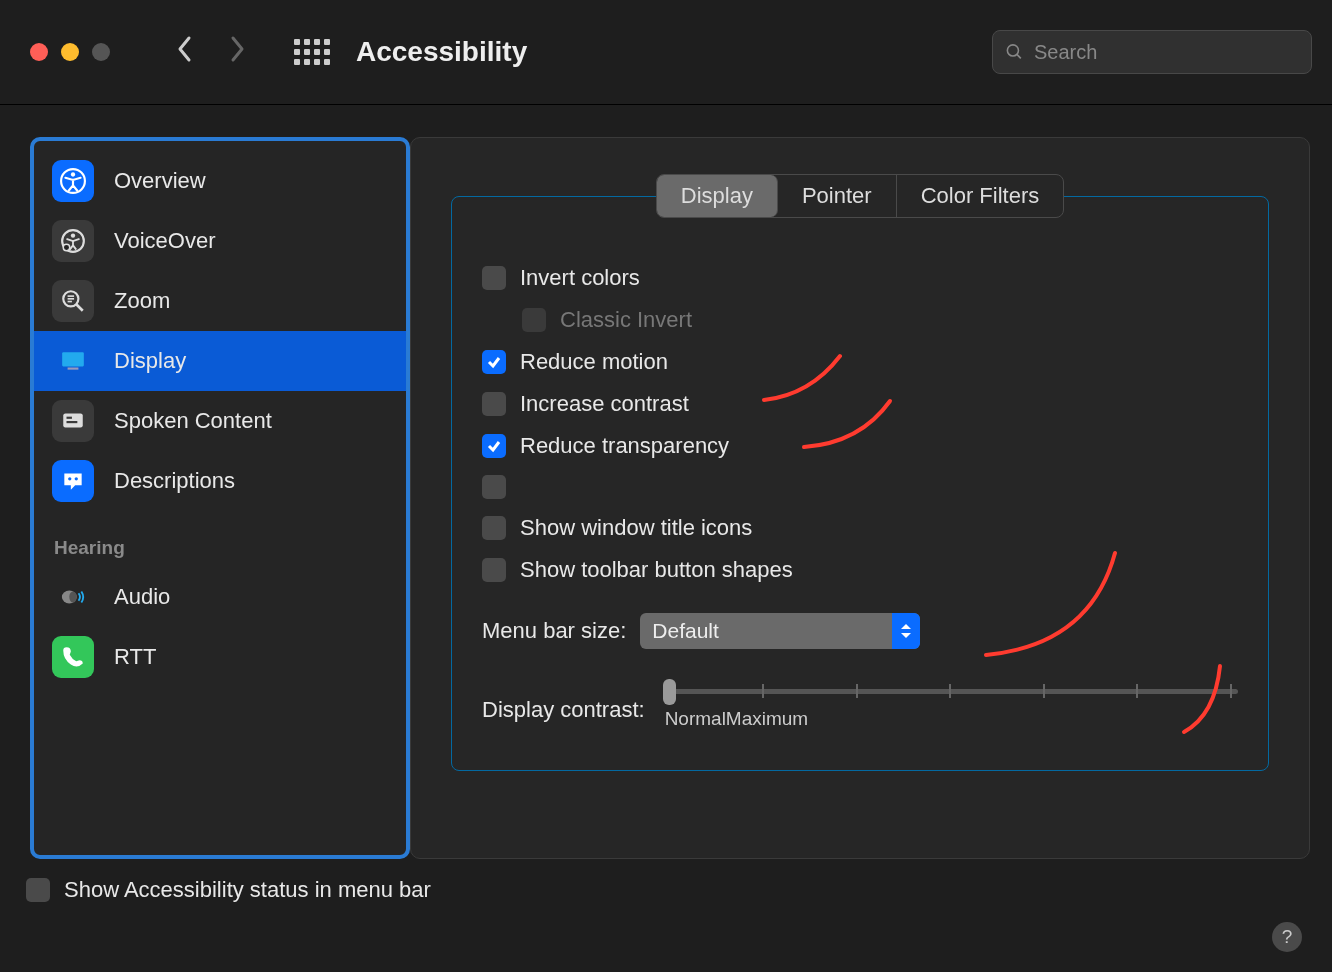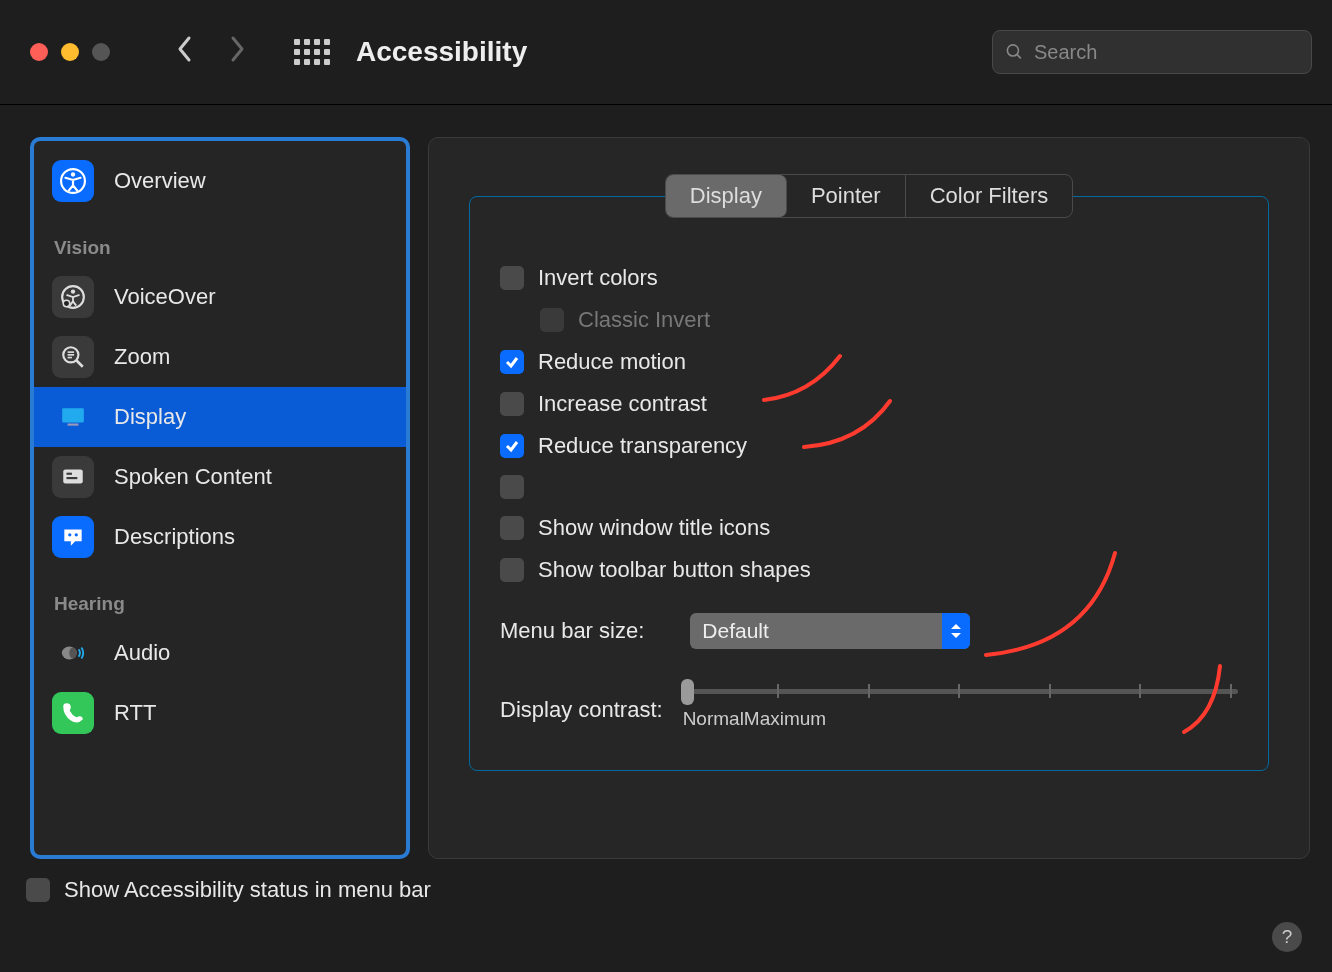--- a/index.html
+++ b/index.html
@@ -36,21 +36,21 @@
 .search {
   margin-left: auto;
   width: 320px; height: 44px;
   background: #303030; border:1px solid #484848;
   border-radius: 8px; display:flex; align-items:center;
   padding: 0 12px; gap:10px;
 }
 .search svg{width:20px;height:20px;fill:none;stroke:#888;stroke-width:2;}
 .search input{ flex:1;background:none;border:none;outline:none;color:#22c55e;font-size:20px;}
 .search input::placeholder{color:#888;}
-.body-area{ display:flex; padding: 32px 22px 10px 30px; gap: 18px; height: 762px;}
+.body-area{ display:flex; padding: 32px 22px 10px 30px; height: 762px;}
 .sidebar{
   width: 380px; height: 722px;
   border: 4px solid #2a7bd4;
   border-radius: 10px;
   background:#252525;
   padding-top: 10px;
   overflow:hidden;
 }
 .side-item{
   display:flex;align-items:center;gap:20px;
@@ -106,21 +106,20 @@
 .cb.checked svg{width:16px;height:16px;stroke:#fff;stroke-width:3;fill:none;}
 .form-row{
   display:flex;align-items:center;gap:14px;
   font-size:22px;padding: 22px 0 4px 0;
 }
 .form-label{}
 .popup{
   width:280px;height:36px;background:#6a6a6a;border-radius:6px;
   display:flex;align-items:center;padding:0 12px;color:#eee;font-size:21px;
   position:relative;
-  margin-left:32px;
 }
 .popup-arrows{
   position:absolute;right:0;top:0;bottom:0;width:28px;
   background:#0a6cff;border-radius:0 6px 6px 0;
   display:flex;flex-direction:column;align-items:center;justify-content:center;
 }
 .popup-arrows::before{content:"";border:5px solid transparent;border-bottom-color:#fff;margin-bottom:2px;}
 .popup-arrows::after{content:"";border:5px solid transparent;border-top-color:#fff;margin-top:2px;}
 .slider-row{
   display:flex;align-items:center;gap:18px;
@@ -200,21 +199,20 @@
       <div class="side-icon" style="background:#0a6cff">
         <svg viewBox="0 0 24 24">
             <circle cx="12" cy="12" r="11" fill="none" stroke="#fff" stroke-width="2"></circle>
             <circle cx="12" cy="6" r="2" fill="#fff"></circle>
             <path d="M5 9 L12 11 L19 9 M12 11 V16 M12 16 L8 21 M12 16 L16 21" stroke="#fff" stroke-width="2" fill="none" stroke-linecap="round"></path>
           </svg>
       </div>
       <span>Overview</span>
     </div>
 
-    <div class="section-header">Vision</div>
 
     <div class="side-item">
       <div class="side-icon" style="background:#3a3a3a">
         <svg viewBox="0 0 24 24">
             <circle cx="12" cy="12" r="10" fill="none" stroke="#ddd" stroke-width="2"></circle>
             <circle cx="12" cy="7" r="2" fill="#ddd"></circle>
             <path d="M6 10 L12 12 L18 10 M12 12 V16 L9 20 M12 16 L15 20" stroke="#ddd" stroke-width="1.7" fill="none"></path>
             <circle cx="6" cy="18" r="3" fill="#222" stroke="#ddd" stroke-width="1.4"></circle>
           </svg>
       </div>

